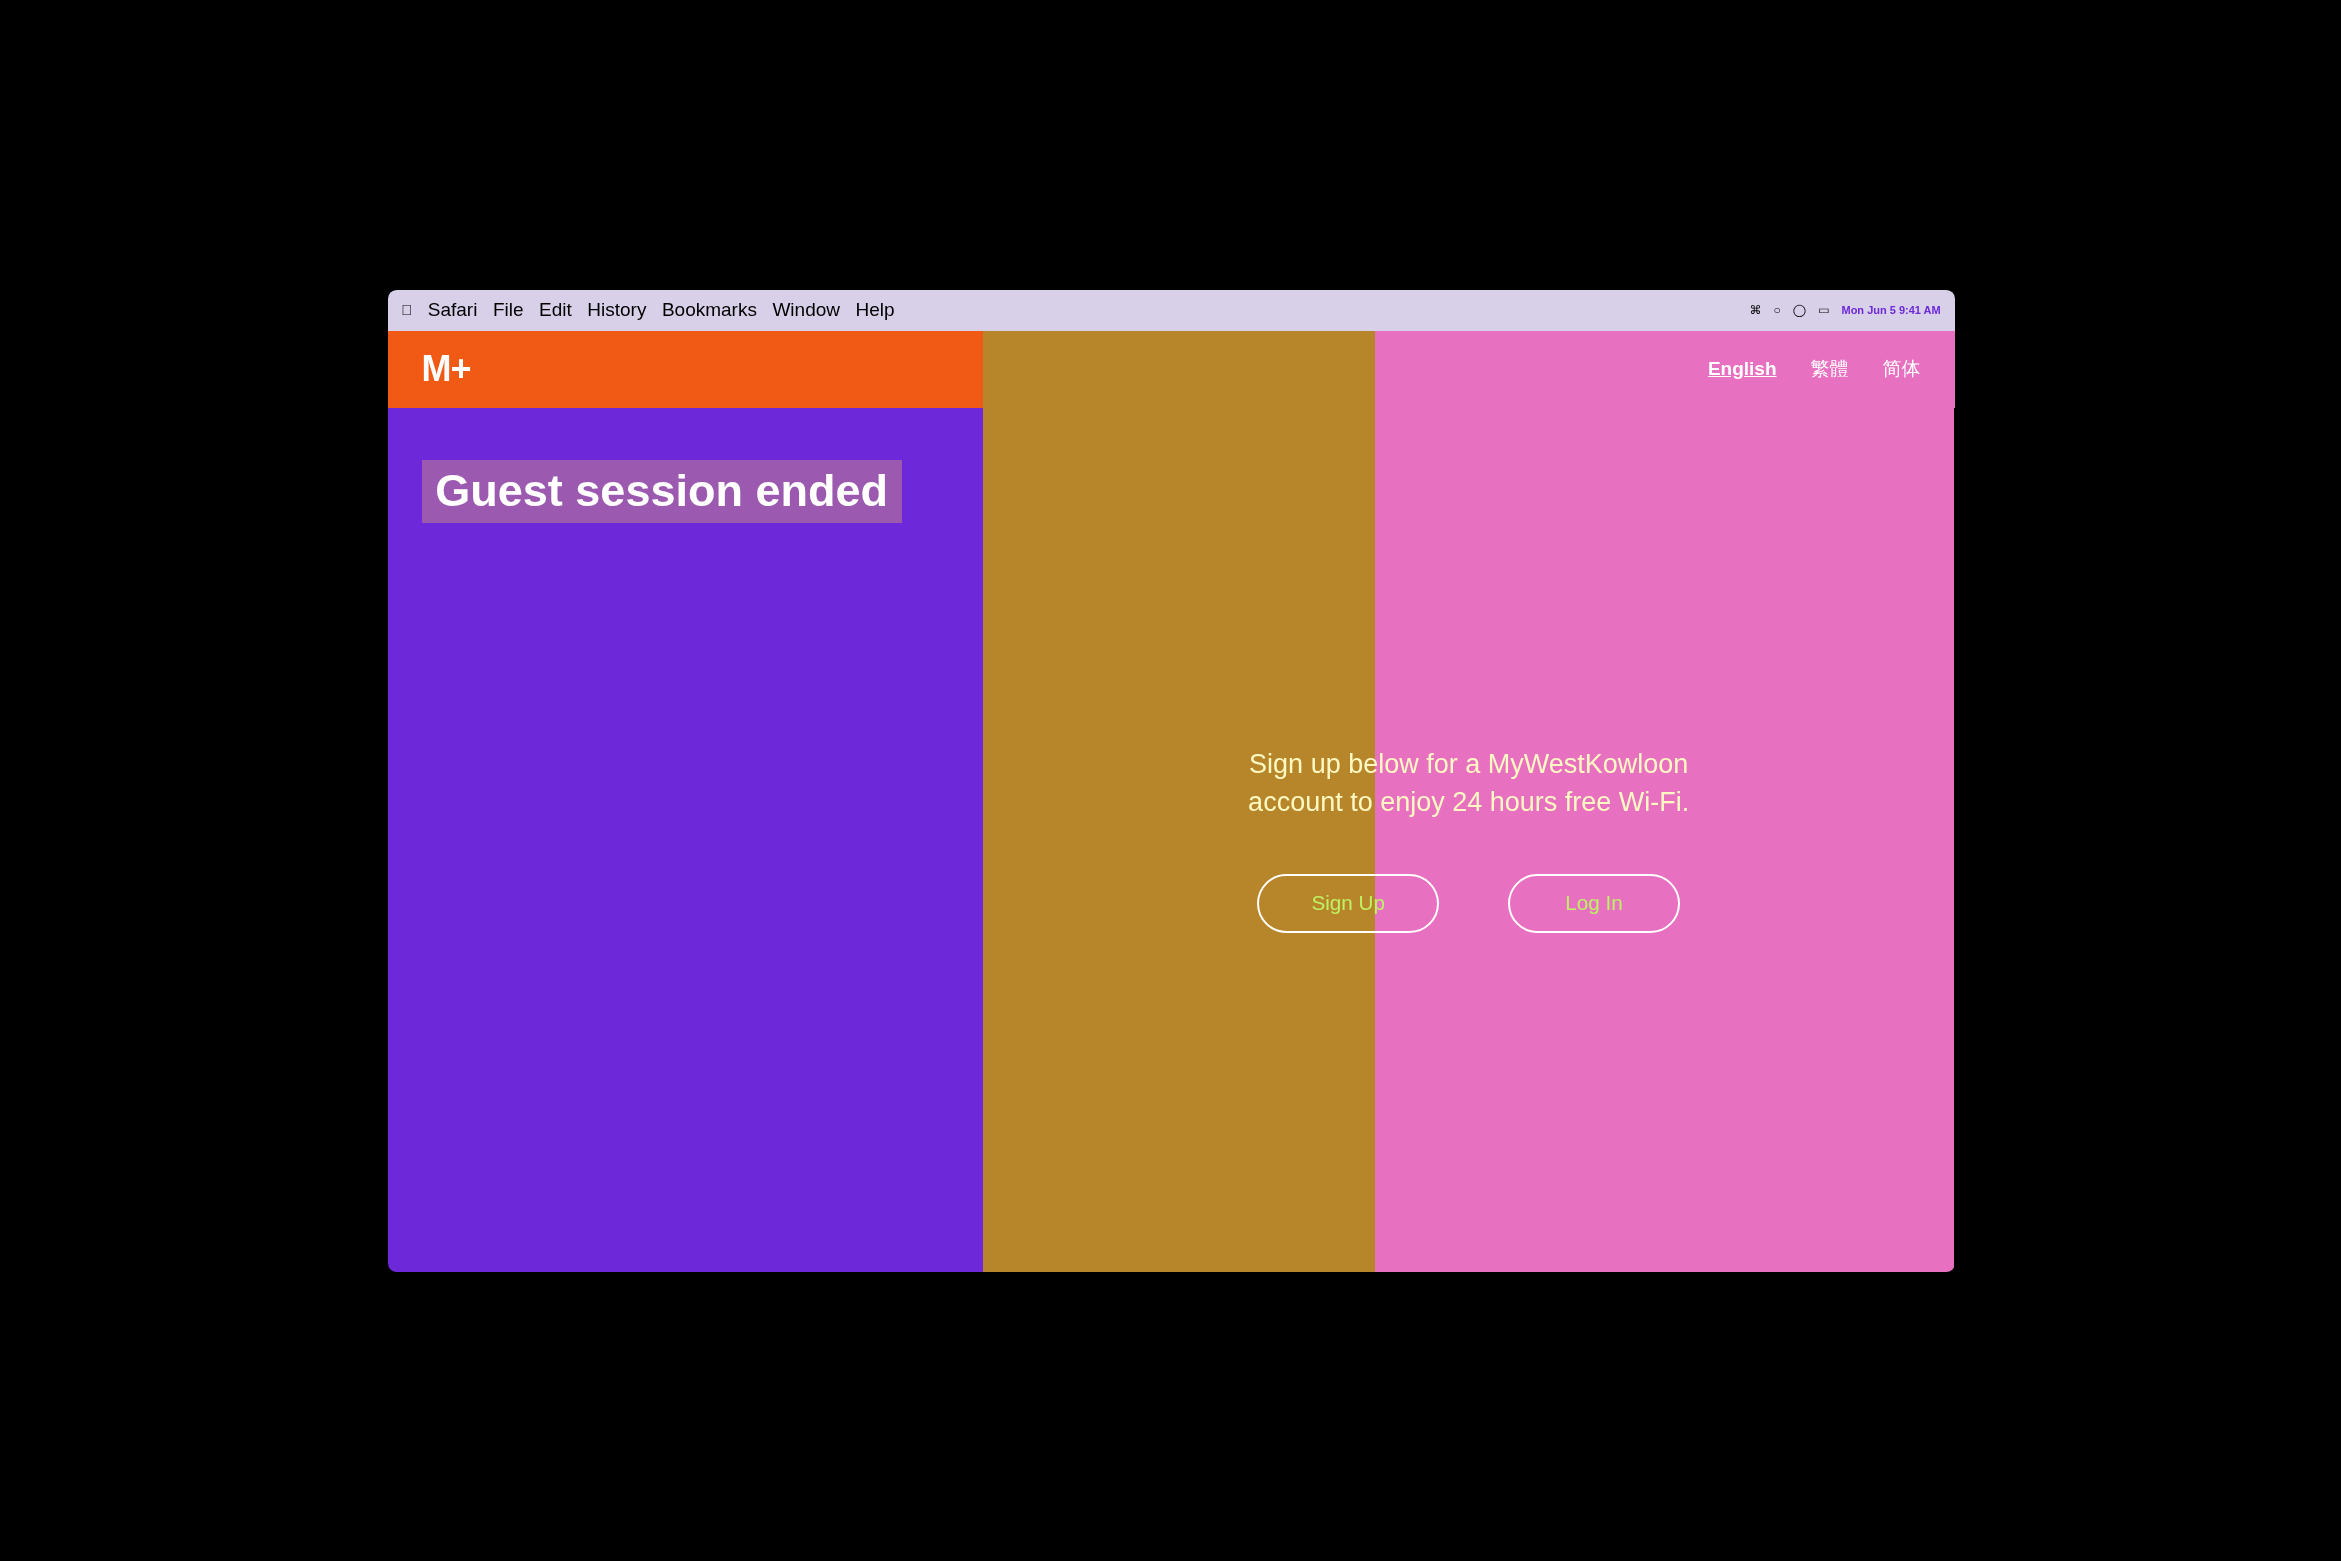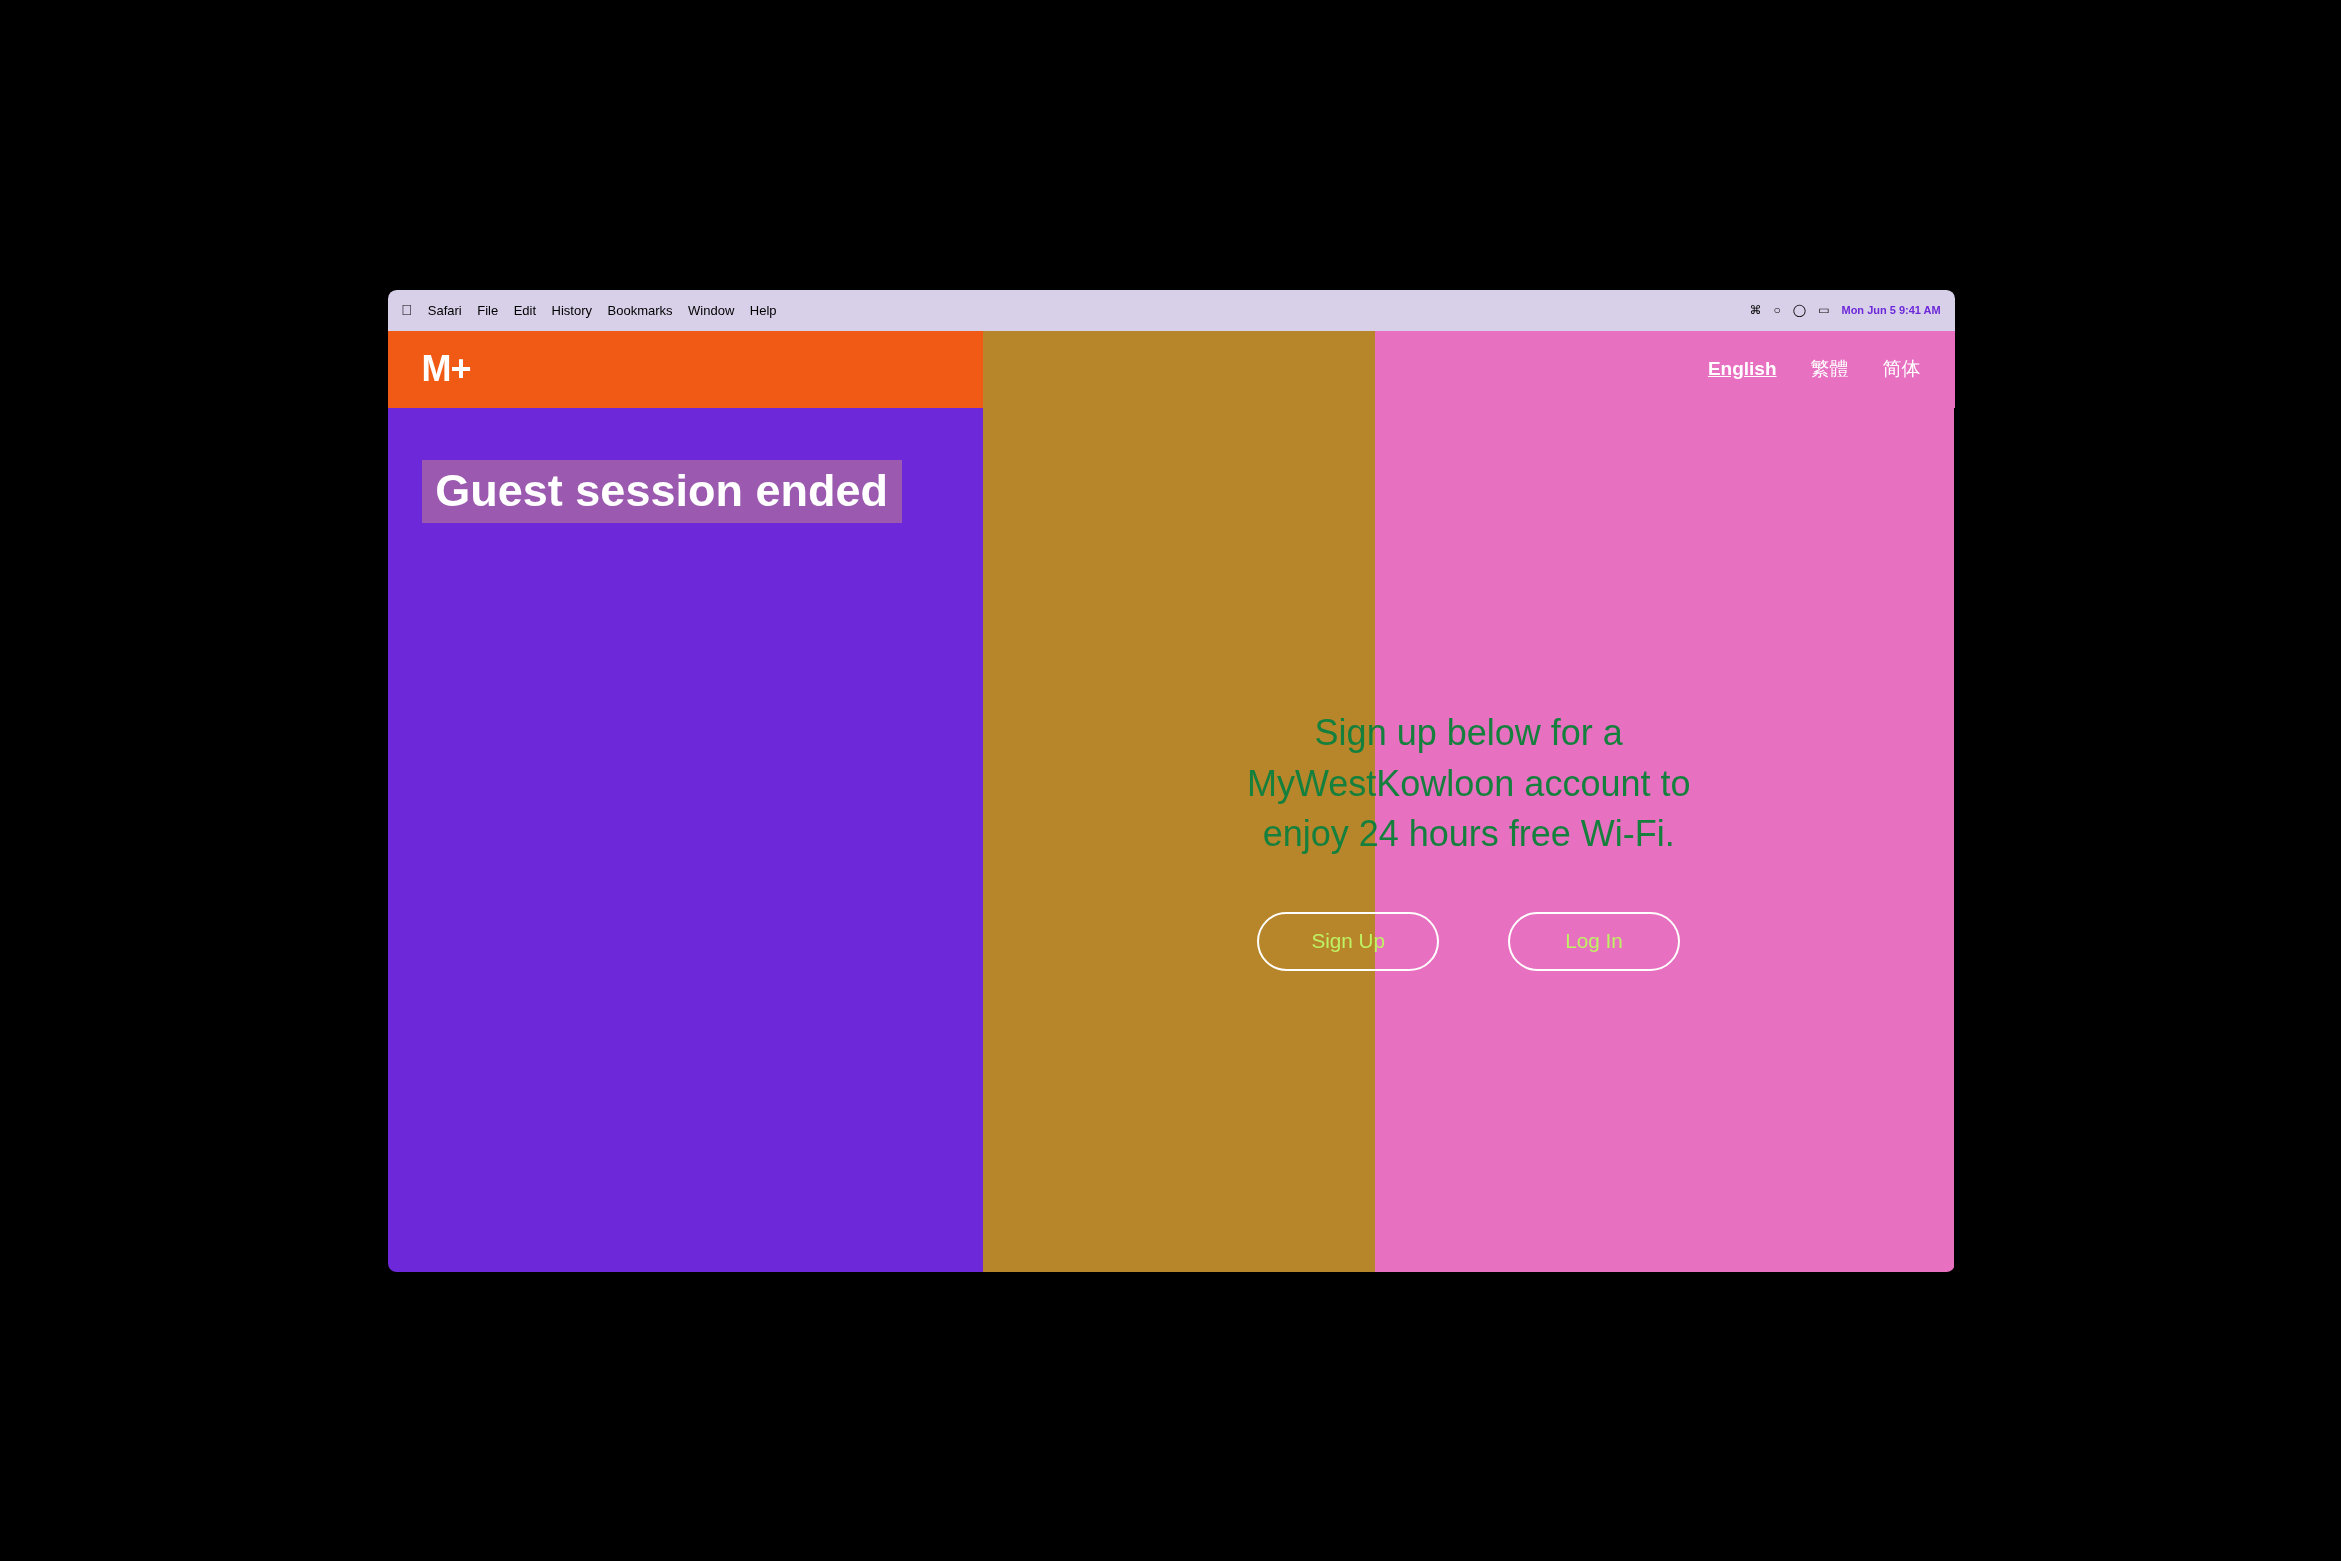--- a/index.html
+++ b/index.html
@@ -41,21 +41,21 @@
       gap: 15.5px;
       flex: 1;
     }
 
     .apple-icon {
       font-size: 14.6px;
       color: #000;
     }
 
     .menubar-item {
-      font-size: 13px;
+      font-size: 19px;
       color: #000;
       font-weight: 400;
     }
 
     .menubar-right {
       display: flex;
       align-items: center;
       gap: 12px;
     }
 
@@ -212,22 +212,22 @@
       top: 0;
       bottom: 0;
       display: flex;
       flex-direction: column;
       align-items: center;
       justify-content: center;
       gap: 52px;
     }
 
     .signup-text {
-      font-size: 36px;
-      color: #15803d;
+      font-size: 27px;
+      color: #fef9c3;
       text-align: center;
       line-height: 1.4;
       max-width: 517px;
       font-weight: 500;
     }
 
     .buttons-row {
       display: flex;
       gap: 69px;
       align-items: center;

